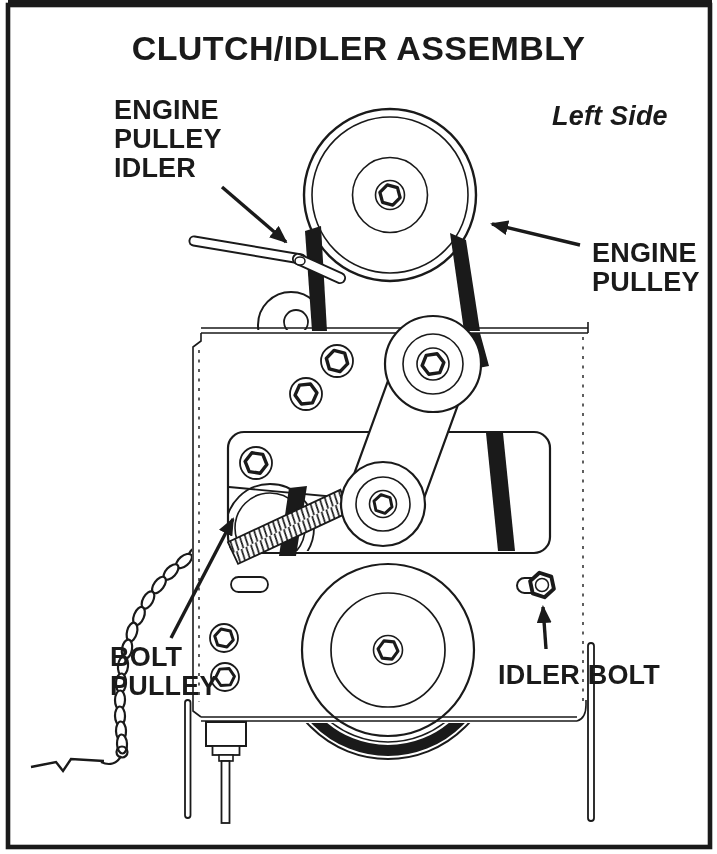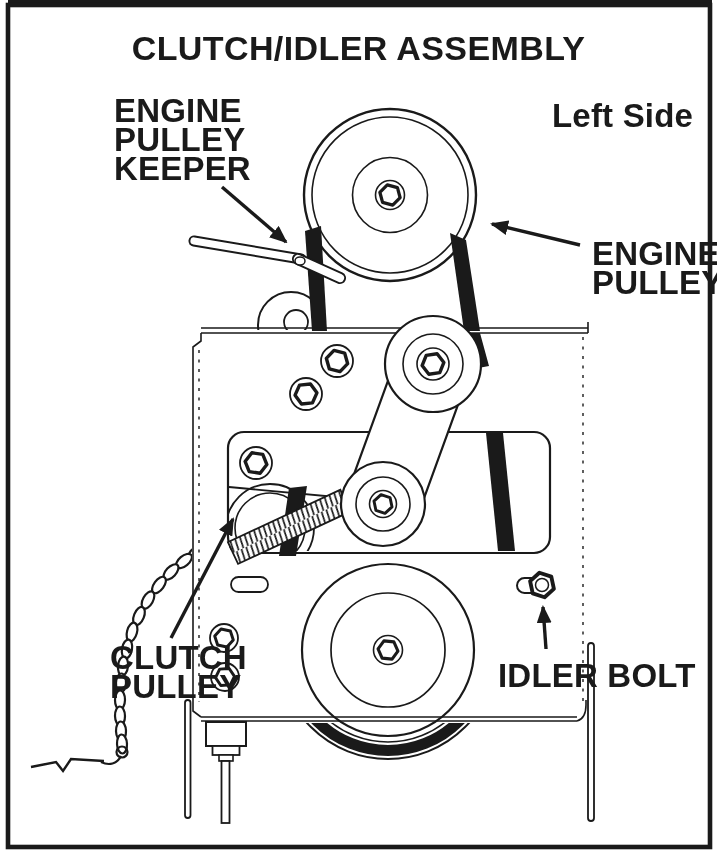--- a/index.html
+++ b/index.html
@@ -6,27 +6,27 @@
   html,body{margin:0;padding:0;}
   body{
     width:717px;height:854px;position:relative;overflow:hidden;
     background:var(--paper);
     font-family:"Liberation Sans", sans-serif;
     color:var(--ink);
   }
   svg#diagram{position:absolute;left:0;top:0;}
   .lbl{
     position:absolute;font-weight:bold;white-space:nowrap;
-    color:var(--ink);font-size:33px;line-height:29px;letter-spacing:.2px;
+    color:var(--ink);font-size:27px;line-height:29px;letter-spacing:.2px;
   }
   .lbl.title{
     left:10px;right:10px;top:29px;text-align:center;
     font-size:34px;line-height:38px;letter-spacing:.4px;
   }
-  .lbl.italic{line-height:30px;}
+  .lbl.italic{font-style:italic;line-height:30px;}
   .ln{stroke:var(--ink);fill:none;}
   .wh{fill:#fff;stroke:var(--ink);}
   .blk{fill:var(--ink);stroke:none;}
   .dash{stroke:var(--ink);stroke-width:1.4;stroke-dasharray:3 6.5;fill:none;}
 </style>
 </head>
 <body>
 
 <svg id="diagram" width="717" height="854" viewBox="0 0 717 854">
   <defs>
@@ -212,32 +212,32 @@
     <line x1="171" y1="638" x2="233" y2="519"></line>
     <line x1="546" y1="649" x2="543" y2="607"></line>
   </g>
 </svg>
 
 <div class="lbl title">CLUTCH/IDLER ASSEMBLY</div>
 
 <div class="lbl" style="left:114px;top:96px;">
   <div>ENGINE</div>
   <div>PULLEY</div>
-  <div>KEEPER</div>
+  <div>IDLER</div>
 </div>
 
 <div class="lbl italic" style="left:552px;top:101px;">
   <div>Left Side</div>
 </div>
 
 <div class="lbl" style="left:592px;top:239px;">
   <div>ENGINE</div>
   <div>PULLEY</div>
 </div>
 
 <div class="lbl" style="left:110px;top:643px;">
-  <div>CLUTCH</div>
+  <div>BOLT</div>
   <div>PULLEY</div>
 </div>
 
 <div class="lbl" style="left:498px;top:661px;">
   <div>IDLER BOLT</div>
 </div>
 
 </body></html>

